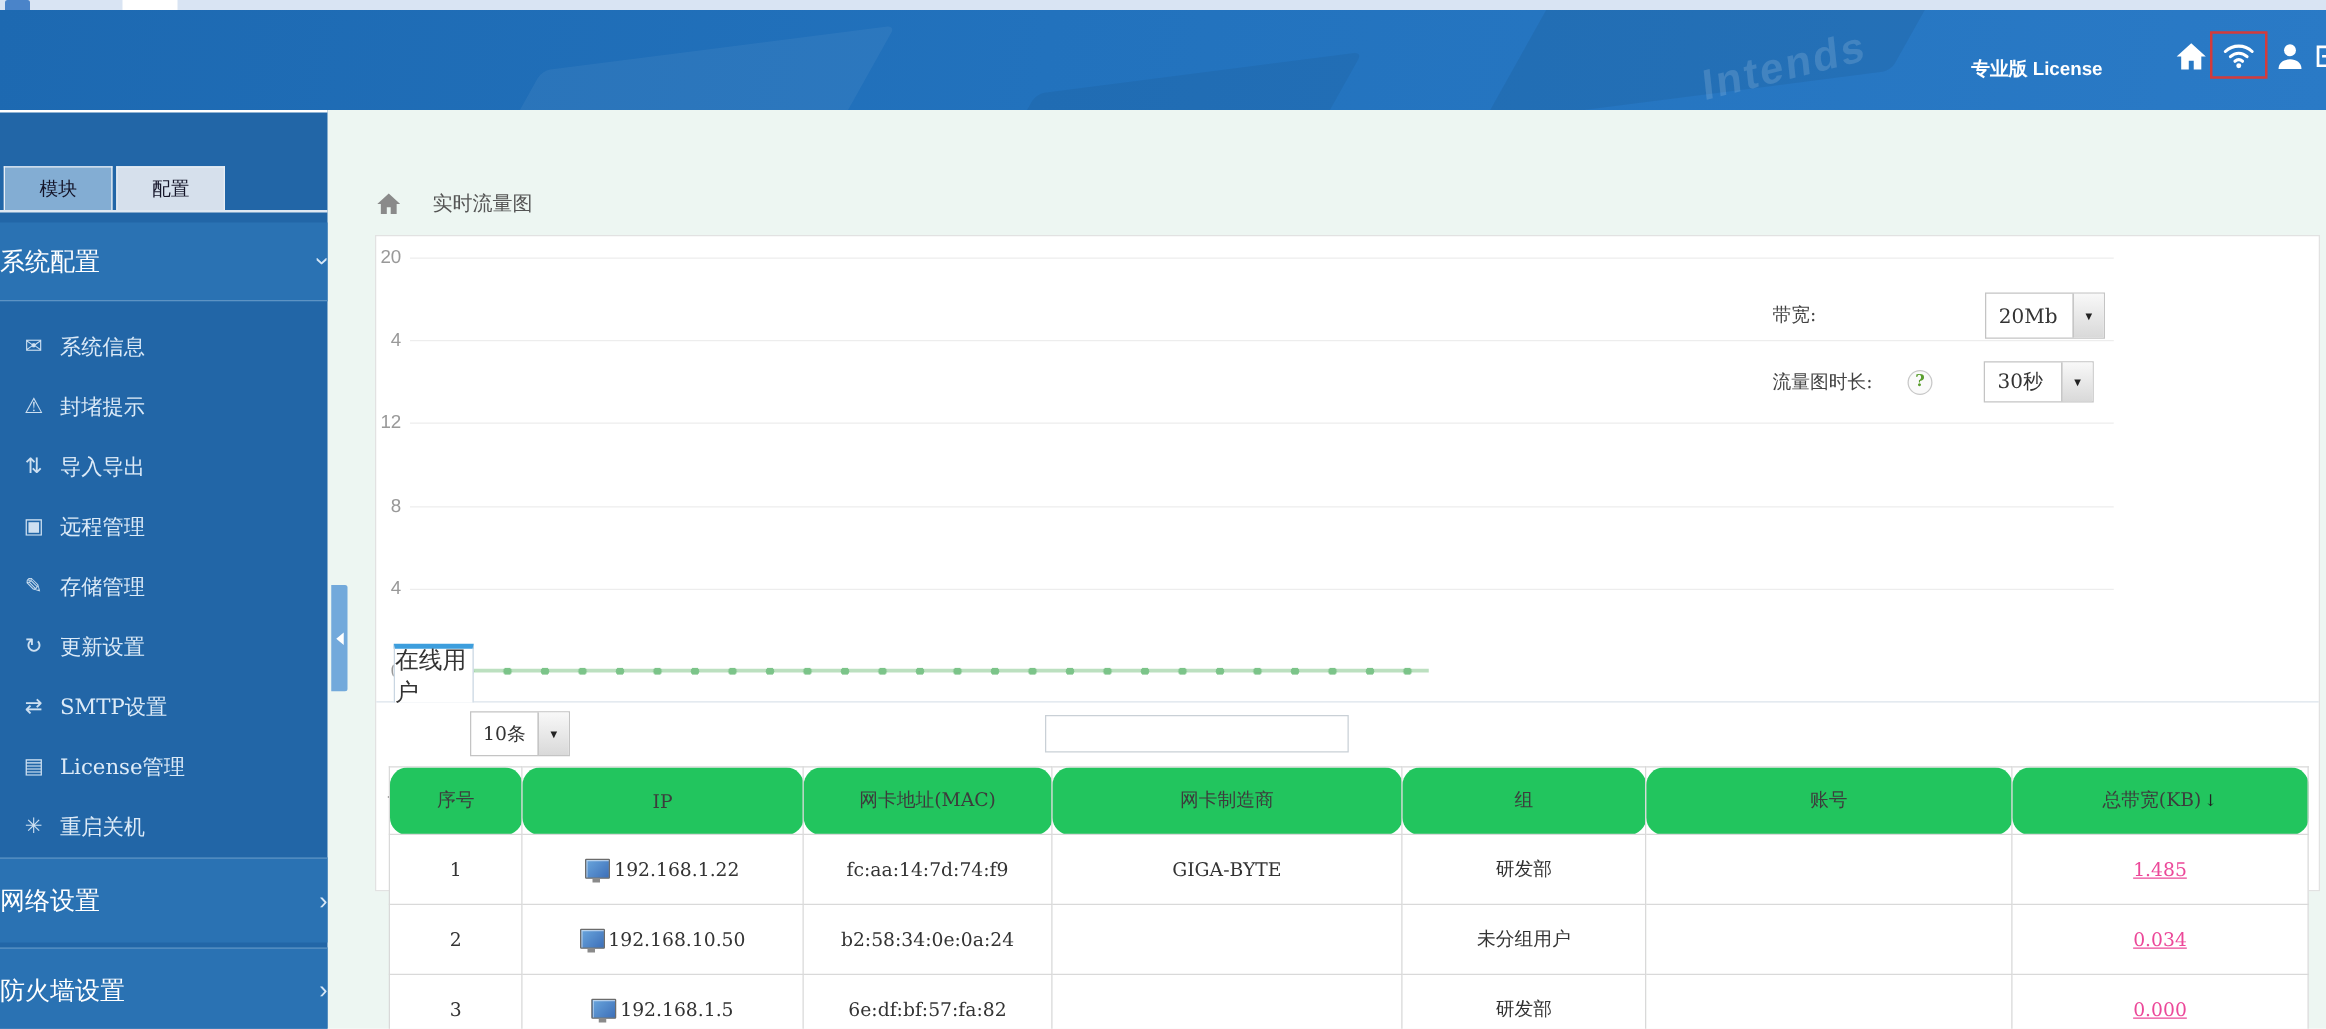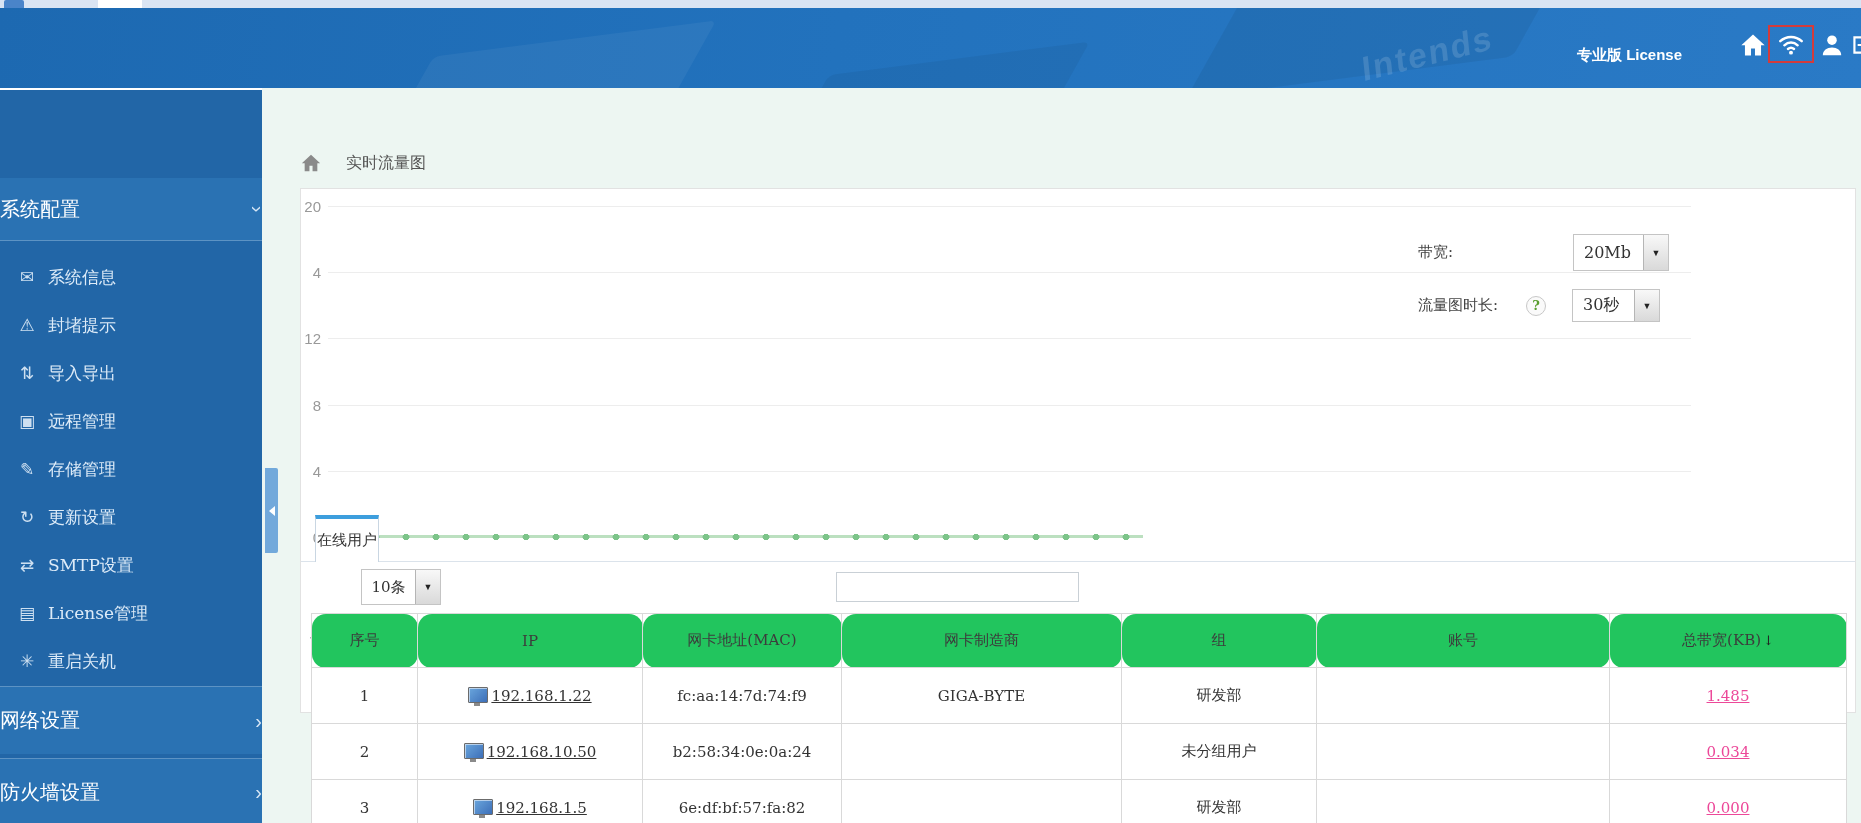--- a/index.html
+++ b/index.html
@@ -86,32 +86,32 @@
   .ctl-row{position:absolute;left:1117px;display:flex;align-items:center;}
   .ctl-row1{top:45px;height:37px;}
   .ctl-row2{top:100px;height:33px;}
   .ctl-label{font-size:15px;color:#444;font-family:"DejaVu Serif","Liberation Serif",serif;}
   .ctl-row1 .ctl-label{width:155px;}
   .ctl-row2 .ctl-label{width:108px;}
   .help-circle{width:20px;height:20px;border-radius:50%;background:#fafafa;border:1px solid #c8c8c8;
     display:flex;align-items:center;justify-content:center;color:#5a9e2f;font-size:13px;font-weight:bold;
     margin-right:26px;box-sizing:border-box;cursor:pointer;font-family:"DejaVu Serif",serif;}
   .sel{display:inline-flex;align-items:stretch;background:#fff;border:1px solid #c4c4c4;
-    box-sizing:border-box;cursor:pointer;}
+    box-sizing:border-box;cursor:pointer;margin-left:15px;}
   .sel .val{display:flex;align-items:center;padding:0 10px;font-size:16px;color:#333;
     font-family:"DejaVu Serif","Liberation Serif",serif;}
   .sel .btn{width:24px;border-left:1px solid #b5b5b5;background:linear-gradient(#f8f8f8,#d9d9d9);
     display:flex;align-items:center;justify-content:center;font-size:9px;color:#222;}
   .sel-bw{width:96px;height:37px;}
   .sel-dur{width:88px;height:33px;}
 
   
   .ou-tab{position:absolute;left:14px;top:326px;width:64px;height:47px;background:#fff;z-index:3;
     border:1px solid #c9d6e2;border-top:4px solid #3d9edd;border-bottom:none;box-sizing:border-box;
-    display:flex;align-items:center;justify-content:center;font-size:15px;color:#333;cursor:pointer;
+    display:flex;align-items:center;justify-content:center;font-size:19px;color:#333;cursor:pointer;
     font-family:"DejaVu Serif","Liberation Serif",serif;}
   .tab-underline{position:absolute;left:0;top:372px;width:100%;height:1px;background:#dbe3eb;z-index:1;}
 
   
   .toolbar{position:absolute;left:0;top:373px;width:100%;height:51px;}
   .tb-label{position:absolute;top:50%;transform:translateY(-50%);font-size:15px;color:#333;
     font-family:"DejaVu Serif","Liberation Serif",serif;margin-top:44px;}
   .lbl-show{left:9px;}
   .lbl-search{left:433px;}
   .sel-pgsize{position:absolute;left:60px;top:7px;width:80px;height:36px;}
@@ -126,21 +126,21 @@
   table,th,td{border:1px solid #d9d9d9;}
   table{border-color:#cfcfcf;}
   th{height:51px;background:#22c55e;font-weight:normal;font-size:15px;color:#3c3c3c;border-radius:14px;}
   td{height:53px;text-align:center;font-size:15px;color:#333;background:#fff;}
   .sort-arrow{font-size:13px;color:#222;margin-left:2px;}
   .bw-link{color:#ec4899;text-decoration:underline;cursor:pointer;}
   .pc-icon{display:inline-block;width:18px;height:14px;border:1px solid #6b6b6b;border-radius:1px;
     background:linear-gradient(135deg,#6aa6dd 0%,#3d6fb8 100%);
     box-shadow:inset 1px 1px 0 rgba(255,255,255,.55);vertical-align:-2px;margin-right:3px;position:relative;}
   .pc-icon::after{content:"";position:absolute;left:5px;bottom:-4px;width:6px;height:3px;background:#8a8a8a;}
-  .cell-ip{white-space:nowrap;text-decoration:underline;}
+  .cell-ip{white-space:nowrap;}
 </style>
 </head>
 <body>
 
 <div class="top-strip">
   <div class="chipA"></div>
   <div class="chipB"></div>
 </div>
 
 <header>
@@ -171,20 +171,24 @@
   </div>
   <div class="hicon icon-exit">
     <svg width="26" height="26" viewBox="0 0 24 24">
         <path d="M4 4h10v4h-2V6H6v12h6v-2h2v4H4z" fill="#fff"></path>
         <path d="M14 8l5.5 4-5.5 4v-3H8v-2h6z" fill="#fff"></path>
       </svg>
   </div>
 </header>
 
 <aside>
+  <div class="side-tabs">
+    <div class="stab stab-modules">模块</div>
+    <div class="stab stab-config">配置</div>
+  </div>
 
   <div class="sec sec-sys">
     <div class="sec-head">
       <span>系统配置</span>
       <span class="chev chev-down">›</span>
     </div>
     <ul id="side-menu">
         <li>
           <span class="mi">✉</span>
           <span>系统信息</span>

